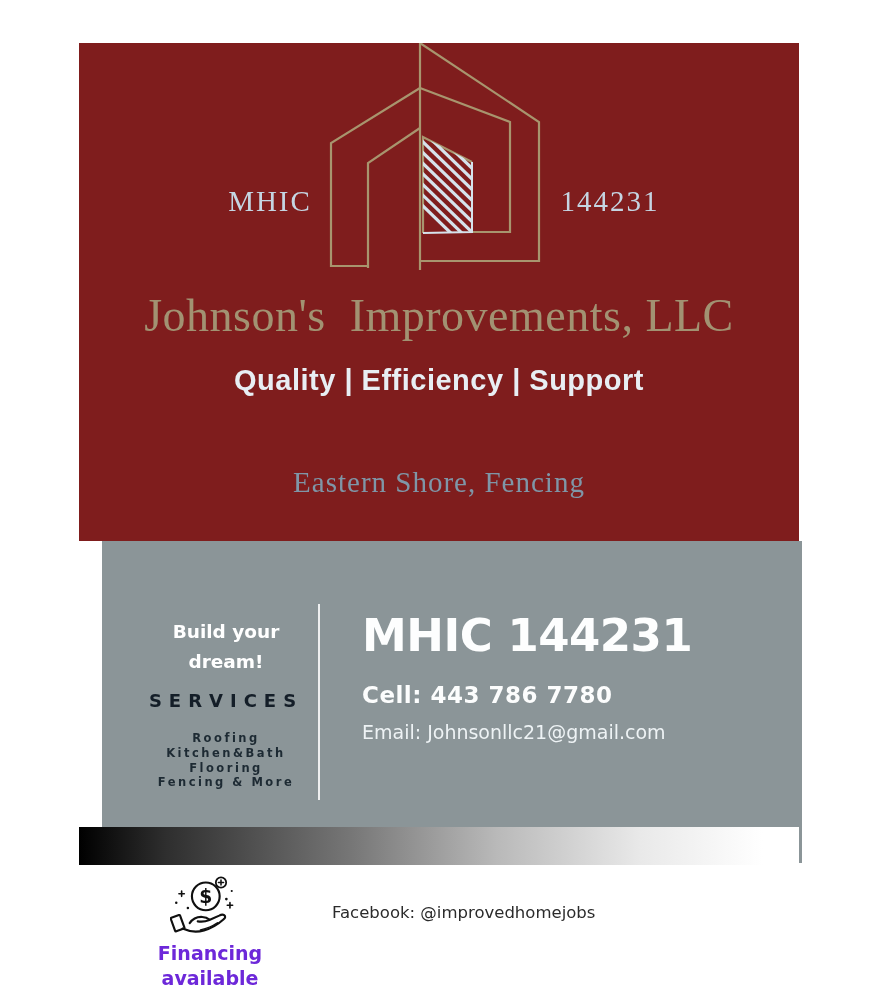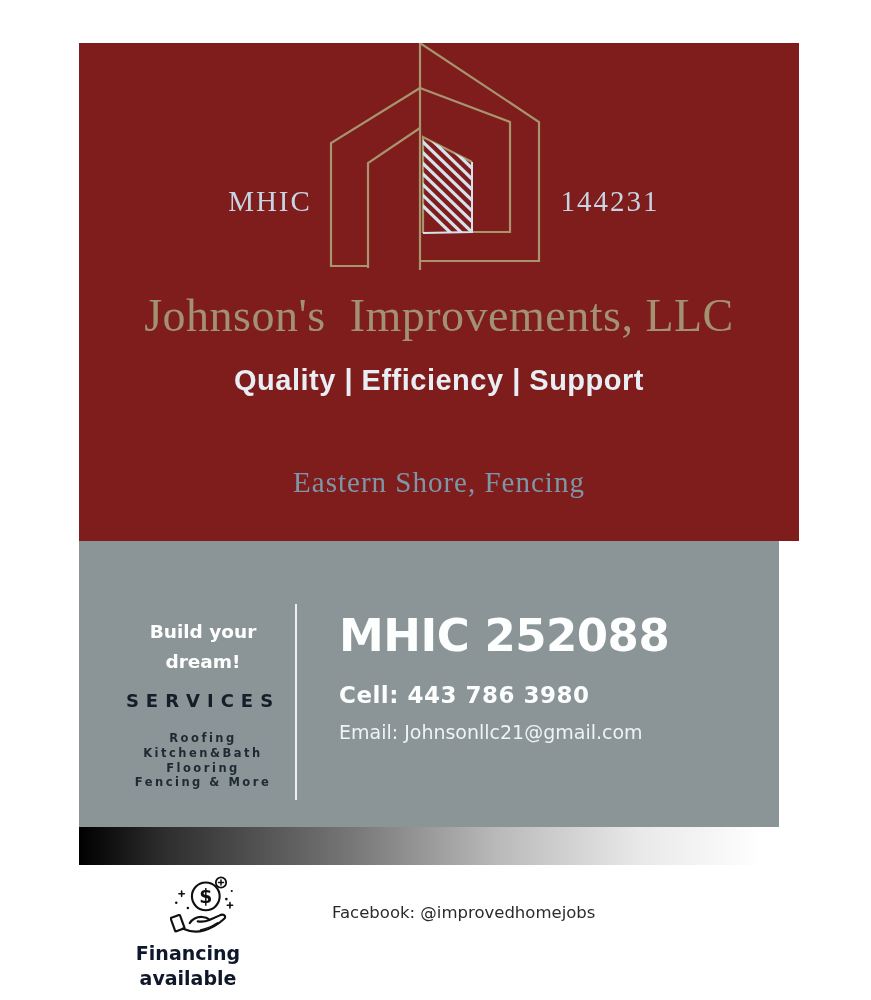--- a/index.html
+++ b/index.html
@@ -15,42 +15,42 @@
   .logo-label.right{left:446px;}
   .company{position:absolute;left:0;top:245px;width:720px;margin:0;text-align:center;
         font-family:"Liberation Serif", serif;font-weight:400;font-size:46px;line-height:1.2;
         letter-spacing:0.5px;color:#a29272;white-space:pre;}
   .tagline{position:absolute;left:0;top:321px;width:720px;text-align:center;
         font-size:29px;font-weight:600;letter-spacing:0.5px;color:#e8eef3;}
   .location{position:absolute;left:0;top:423px;width:720px;text-align:center;
         font-family:"Liberation Serif", serif;font-size:29px;letter-spacing:1px;color:#7f96a7;}
   
   .gray{position:relative;width:700px;height:322px;background:#8b9598;
-        font-family:"DejaVu Sans", sans-serif;}
+        font-family:"DejaVu Sans", sans-serif;margin-left:23px;}
   .slogan{position:absolute;left:44px;top:76px;width:160px;text-align:center;
         font-size:18.5px;font-weight:600;line-height:1.62;color:#ffffff;}
   .services-title{position:absolute;left:24px;top:149px;width:200px;text-align:center;
         font-size:18px;font-weight:700;letter-spacing:7px;color:#141e28;}
   .services{position:absolute;left:24px;top:190px;width:200px;margin:0;padding:0;
         list-style:none;text-align:center;}
   .services li{font-size:11.5px;font-weight:600;letter-spacing:2.5px;line-height:14.8px;color:#1d2a33;}
   .divider{position:absolute;left:216px;top:63px;width:2px;height:196px;background:rgba(255,255,255,0.85);}
   .license{position:absolute;left:260px;top:68px;font-size:45px;font-weight:700;
         letter-spacing:-0.5px;color:#fdfefe;}
   .cell{position:absolute;left:260px;top:141px;font-size:23px;font-weight:700;
         letter-spacing:0.5px;color:#fcfdfd;}
   .email{position:absolute;left:260px;top:180px;font-size:19px;font-weight:400;color:#eef3f5;}
   
   .gradient-bar{position:absolute;left:79px;top:827px;width:720px;height:38px;
         background:linear-gradient(90deg,#000000 0%,#2e2e2e 12%,#777777 38%,#b9b9b9 58%,#e9e9e9 78%,#ffffff 95%);}
   
   .financing-icon{position:absolute;left:170px;top:874px;width:68px;height:68px;}
-  .financing-text{position:absolute;left:108px;top:941px;width:160px;text-align:center;
+  .financing-text{position:absolute;left:130px;top:941px;width:160px;text-align:center;
         font-family:"DejaVu Sans", sans-serif;font-size:19px;font-weight:700;
-        line-height:24.5px;color:#0f172a;}
+        line-height:24.5px;color:#6d28d9;}
   .links{position:absolute;left:332px;top:901px;font-family:"DejaVu Sans", sans-serif;
         font-size:16.5px;line-height:23px;color:#2b2b2b;}
 </style>
 </head>
 <body>
 
 <div class="page">
   <div class="card">
 
     <section class="navy">
@@ -96,22 +96,22 @@
     <section class="gray">
       <div class="slogan">Build your dream!</div>
       <div class="services-title">SERVICES</div>
       <ul class="services">
           <li>Roofing</li>
           <li>Kitchen&amp;Bath</li>
           <li>Flooring</li>
           <li>Fencing &amp; More</li>
         </ul>
       <div class="divider"></div>
-      <div class="license">MHIC 252088</div>
-      <div class="cell">Cell: 443 786 3980</div>
+      <div class="license">MHIC 144231</div>
+      <div class="cell">Cell: 443 786 7780</div>
       <div class="email">Email: Johnsonllc21@gmail.com</div>
     </section>
 
   </div>
 
   <div class="gradient-bar"></div>
 
   <svg class="financing-icon" viewBox="0 0 76 72">
     <g stroke="#101010" stroke-width="2.4" fill="none" stroke-linecap="round" stroke-linejoin="round">
       <circle cx="40" cy="23" r="15.5"></circle>

